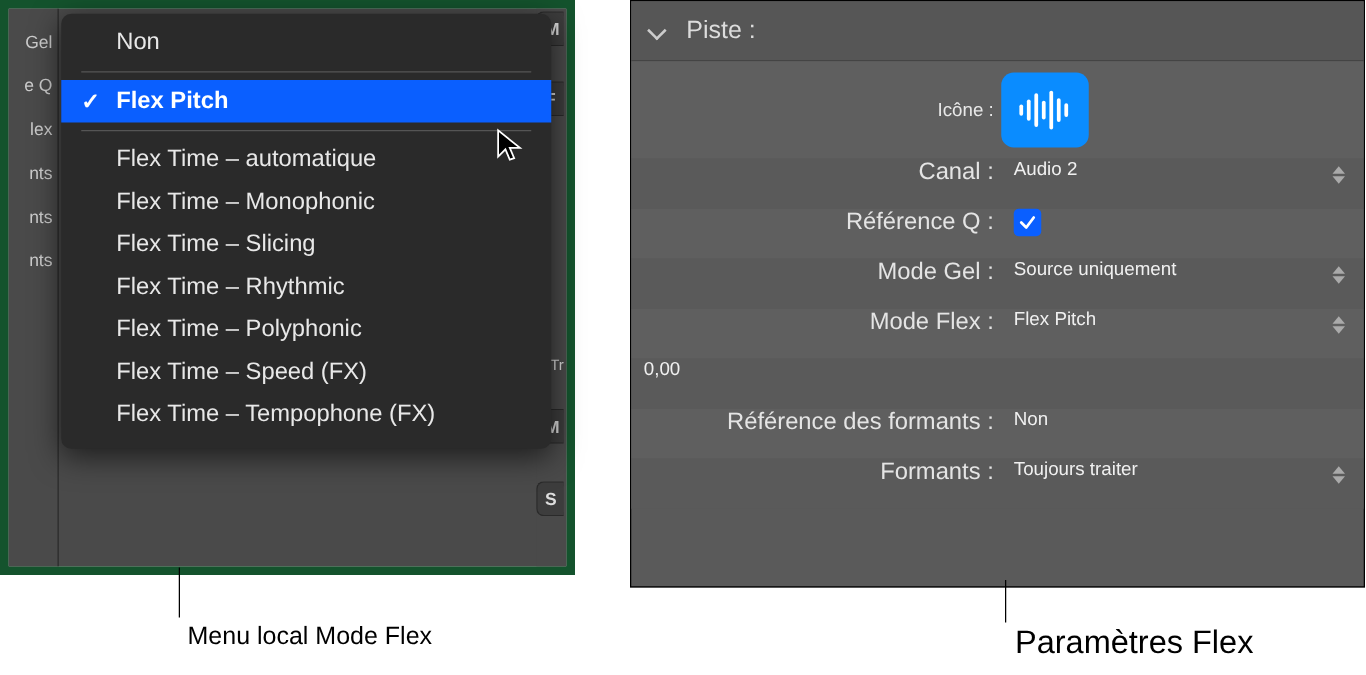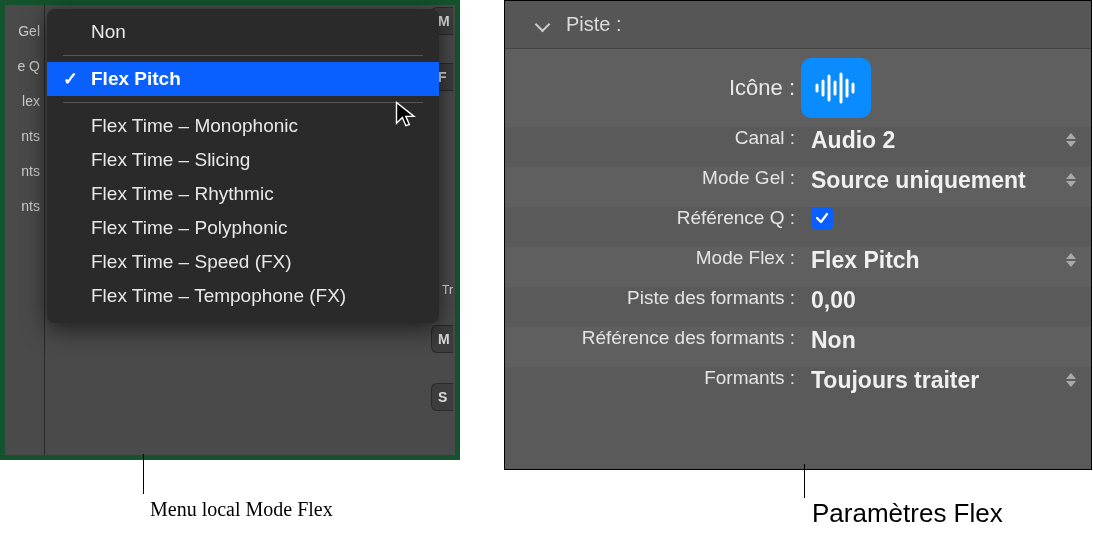--- a/index.html
+++ b/index.html
@@ -9,21 +9,21 @@
     width: 1093px;
     height: 540px;
     position: relative;
     overflow: hidden;
   }
   
   .left-panel {
     position: absolute;
     left: 0; top: 0;
     width: 460px; height: 460px;
-    border: 5px solid #14532d;
+    border: 7px solid #14532d;
   }
   .left-bg {
     position: absolute; inset: 0;
     background: #4a4a4a;
   }
   .left-sidestrip {
     position: absolute; left: 0; top: 0;
     width: 40px; height: 100%;
     background: #4a4a4a;
     border-right: 1px solid #2a2a2a;
@@ -100,37 +100,37 @@
   }
   .leader-left {
     position: absolute;
     left: 143px; top: 454px;
     width: 1px; height: 40px;
     background: #000;
   }
   .caption-left {
     position: absolute;
     left: 150px; top: 498px;
-    font-size: 20px; color: #000; font-family: Liberation Serif, serif;
+    font-size: 20px; color: #000;
   }
   
   .right-panel {
     position: absolute;
     left: 504px; top: 0;
     width: 588px; height: 470px;
     border: 1px solid #000;
     background: #5a5a5a;
     color: #e8e8e8;
     font-size: 18px;
   }
   .right-panel .toprow {
     height: 48px;
     border-bottom: 1px solid #444;
     display: flex; align-items: center;
-    padding-left: 29px; gap: 14px;
+    padding-left: 12px; gap: 14px;
     background: #565656;
   }
   .chev-down {
     width: 18px; height: 18px;
     position: relative;
   }
   .chev-down::before {
     content: ""; position: absolute;
     left: 3px; top: 3px;
     width: 9px; height: 9px;
@@ -138,37 +138,37 @@
     border-bottom: 2px solid #ccc;
     transform: rotate(45deg);
   }
   .toprow .title-val { color: #fff; font-weight: 600; font-size: 21px; }
   .toprow .title-key { font-size: 20px; color: #dcdcdc;}
   .icon-row {
     height: 78px;
     display: flex; align-items: center;
     background: #5f5f5f;
   }
-  .icon-row .key { width: 296px; text-align: right; padding-right: 6px; font-size: 22px;}
+  .icon-row .key { width: 296px; text-align: right; padding-right: 6px; font-size: 15px;}
   .icon-row .icon-box {
     width: 70px; height: 60px;
     background: #0a8cff;
     border-radius: 10px;
     display: flex; align-items: center; justify-content: center;
   }
   .icon-box svg { width: 46px; height: 32px; }
   .prop-row {
     height: 40px;
     display: flex; 
     position: relative;
   }
   .prop-row:nth-child(odd){ background: #5a5a5a; }
   .prop-row:nth-child(even){ background: #5f5f5f; }
   .prop-row .key { width: 296px; text-align: right; padding-right: 6px; font-size: 19px; color: #e4e4e4;}
-  .prop-row .val { padding-left: 10px; font-size: 23px; color: #f0f0f0; font-weight: 700;}
+  .prop-row .val { padding-left: 10px; font-size: 15px; color: #f0f0f0; font-weight: 400;}
   .stepper {
     position: absolute; right: 10px;
     width: 20px; height: 26px;
     display: flex; flex-direction: column; justify-content: center; gap: 2px;
   }
   .stepper .up, .stepper .down {
     width: 0; height: 0;
     border-left: 5px solid transparent;
     border-right: 5px solid transparent;
     margin: 0 auto;
@@ -217,20 +217,21 @@
   <span class="tr-label">Tr</span>
 
   <div class="popover">
     <div class="item">Non</div>
     <hr>
     <div class="item sel">
       <span class="check">✓</span>
       <span>Flex Pitch</span>
     </div>
     <hr>
+    <div class="item">Flex Time – automatique</div>
     <div class="item">Flex Time – Monophonic</div>
     <div class="item">Flex Time – Slicing</div>
     <div class="item">Flex Time – Rhythmic</div>
     <div class="item">Flex Time – Polyphonic</div>
     <div class="item">Flex Time – Speed (FX)</div>
     <div class="item">Flex Time – Tempophone (FX)</div>
   </div>
 
   <svg class="cursor-svg" viewBox="0 0 24 24">
     <path d="M3 2 L3 20 L8 15 L11 22 L14 21 L11 14 L18 14 Z" fill="#000" stroke="#fff" stroke-width="1.2"></path>
@@ -264,45 +265,44 @@
 
   <div class="prop-row">
     <div class="key">Canal :</div>
     <div class="val">Audio 2</div>
     <div class="stepper">
         <div class="up"></div>
         <div class="down"></div>
       </div>
   </div>
   <div class="prop-row">
+    <div class="key">Référence Q :</div>
+    <div class="checkbox">
+      <svg viewBox="0 0 14 14">
+          <path d="M2 7 L6 11 L12 3" stroke="#fff" stroke-width="2.2" fill="none" stroke-linecap="round" stroke-linejoin="round"></path>
+        </svg>
+    </div>
+  </div>
+  <div class="prop-row">
     <div class="key">Mode Gel :</div>
     <div class="val">Source uniquement</div>
     <div class="stepper">
         <div class="up"></div>
         <div class="down"></div>
       </div>
   </div>
   <div class="prop-row">
-    <div class="key">Référence Q :</div>
-    <div class="checkbox">
-      <svg viewBox="0 0 14 14">
-          <path d="M2 7 L6 11 L12 3" stroke="#fff" stroke-width="2.2" fill="none" stroke-linecap="round" stroke-linejoin="round"></path>
-        </svg>
-    </div>
-  </div>
-  <div class="prop-row">
     <div class="key">Mode Flex :</div>
     <div class="val">Flex Pitch</div>
     <div class="stepper">
         <div class="up"></div>
         <div class="down"></div>
       </div>
   </div>
   <div class="prop-row">
-    <div class="key">Piste des formants :</div>
     <div class="val">0,00</div>
   </div>
   <div class="prop-row">
     <div class="key">Référence des formants :</div>
     <div class="val">Non</div>
   </div>
   <div class="prop-row">
     <div class="key">Formants :</div>
     <div class="val">Toujours traiter</div>
     <div class="stepper">

